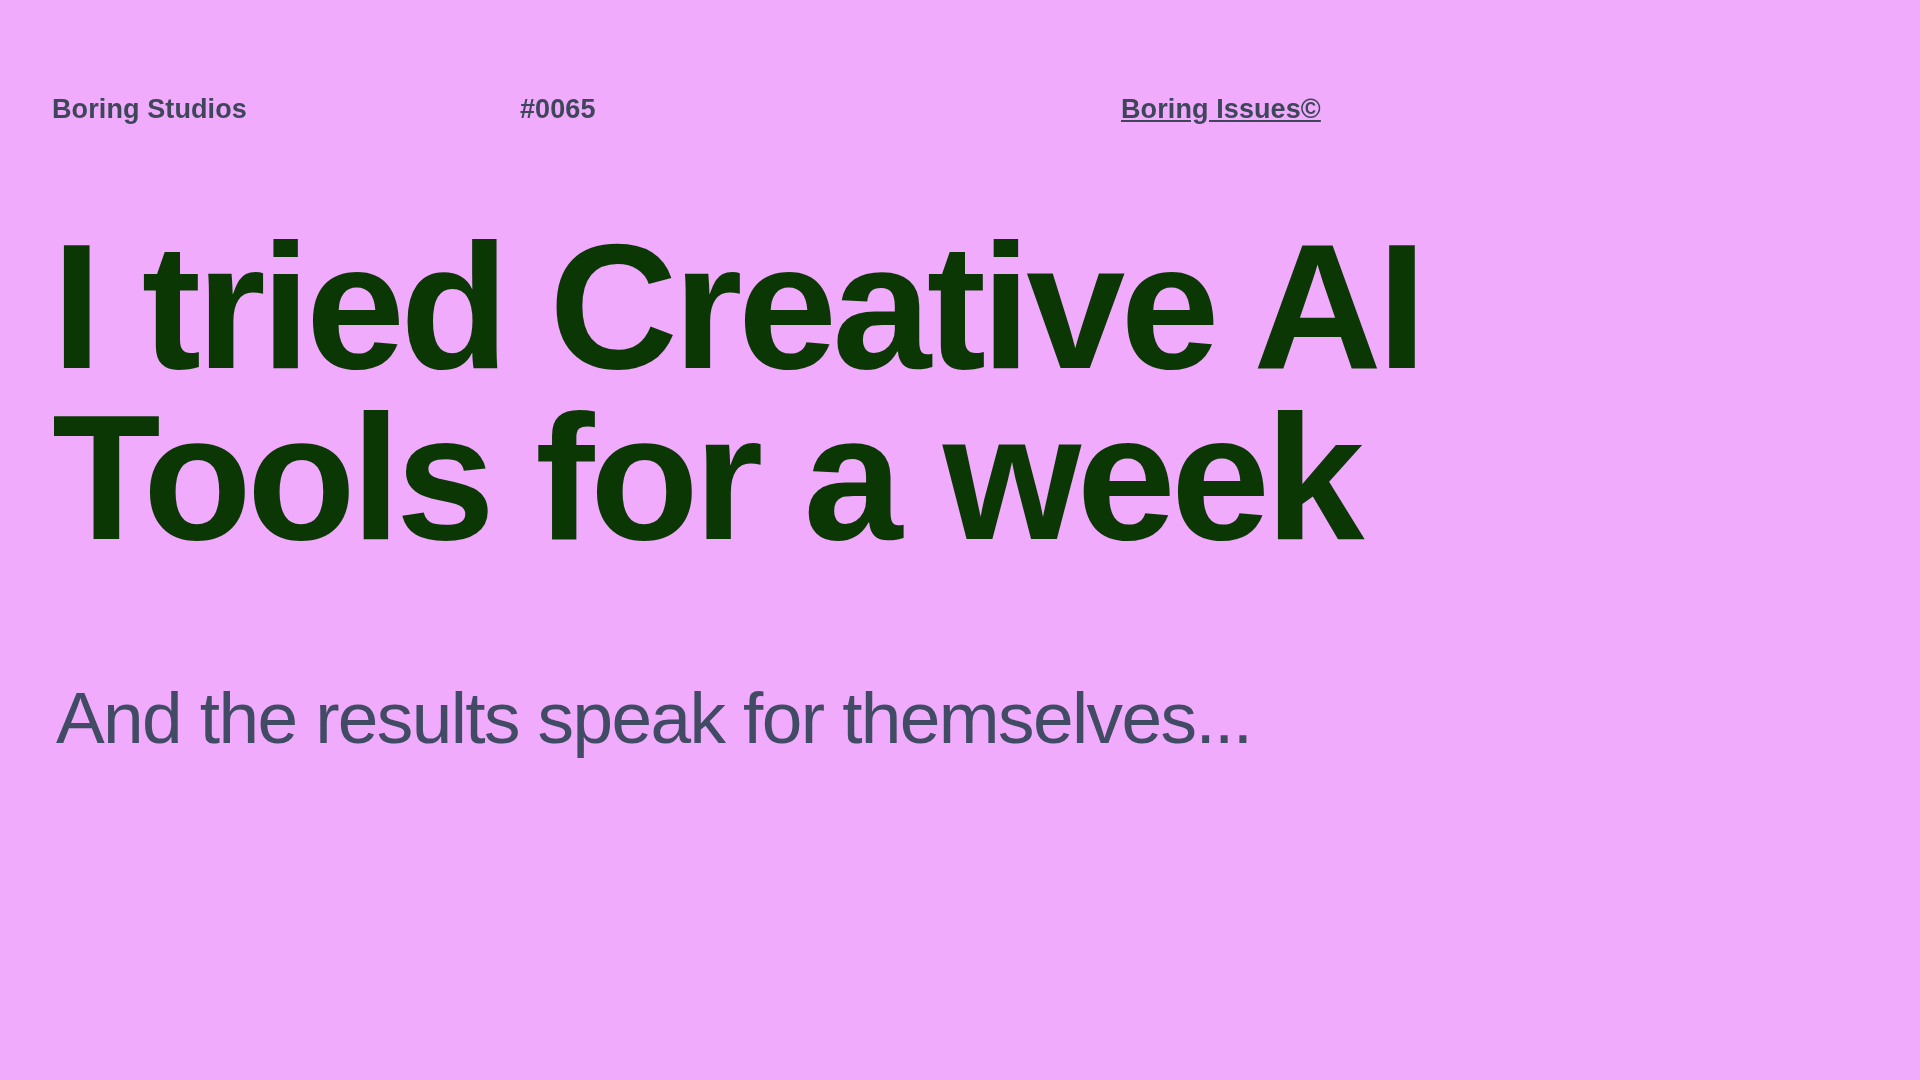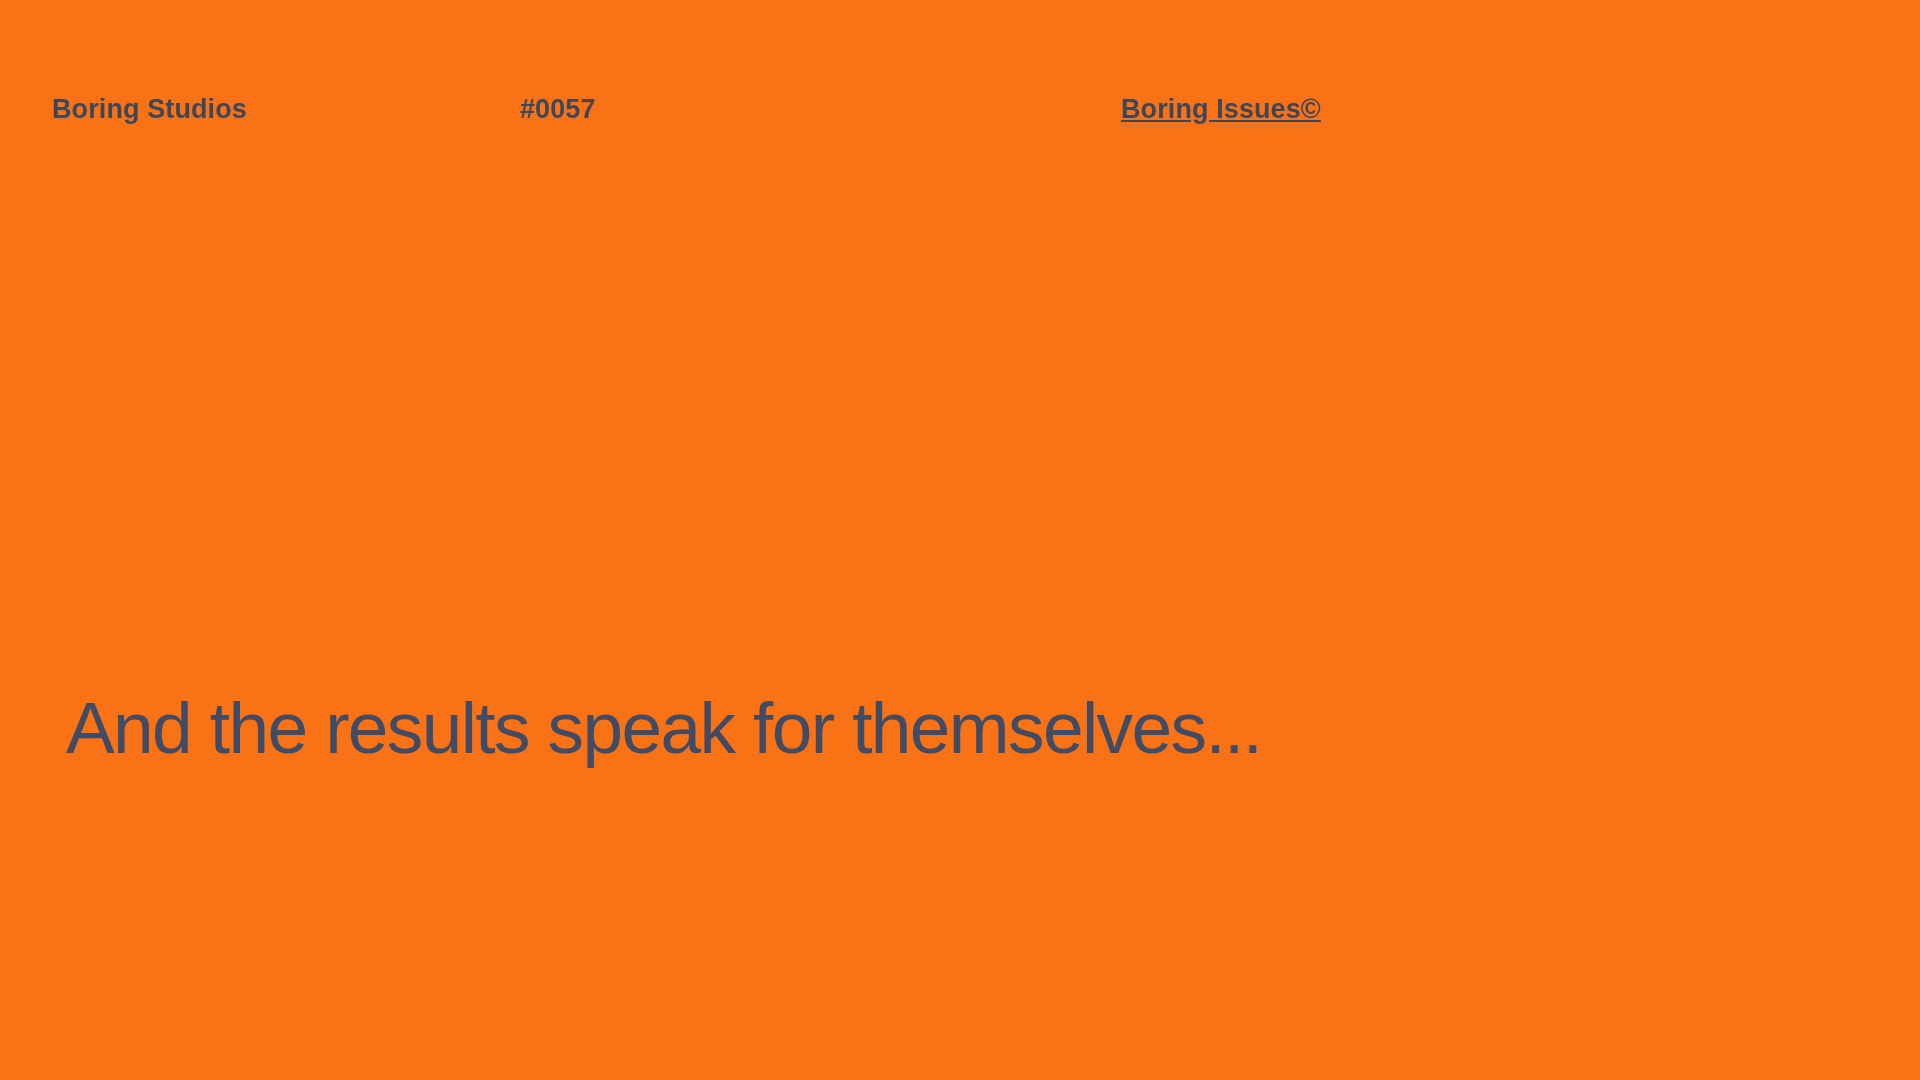--- a/index.html
+++ b/index.html
@@ -10,21 +10,21 @@
     width: 1920px;
     height: 1080px;
     overflow: hidden;
     font-family: "Liberation Sans", sans-serif;
     background: #6350ce;
   }
   .slide {
     position: relative;
     width: 1920px;
     height: 1080px;
-    background: #f97316;
+    background: #f0abfc;
     box-sizing: border-box;
   }
 
   
   .meta-row {
     position: absolute;
     top: 92px;
     left: 0;
     width: 1920px;
     height: 34px;
@@ -56,36 +56,38 @@
     letter-spacing: -4.6px;
     color: #0b3704;
     white-space: pre-line;
   }
 
   
   .subtitle {
     position: absolute;
     top: 675px;
     left: 50px;
-    margin: 16px;
+    margin: 6px;
     font-size: 73px;
     font-weight: 400;
     line-height: 1.0;
     letter-spacing: -1.6px;
     color: #414b63;
     white-space: nowrap;
   }
 </style>
 </head>
 <body>
 
 <div class="slide">
 
   <div class="meta-row">
     <div class="meta-item meta-studio">Boring Studios</div>
-    <div class="meta-item meta-issue-no">#0057</div>
+    <div class="meta-item meta-issue-no">#0065</div>
     <div class="meta-item meta-brand">Boring Issues©</div>
   </div>
 
+  <h1 class="headline">I tried Creative AI
+Tools for a week</h1>
 
   <p class="subtitle">And the results speak for themselves...</p>
 
 </div>
 
 </body></html>

